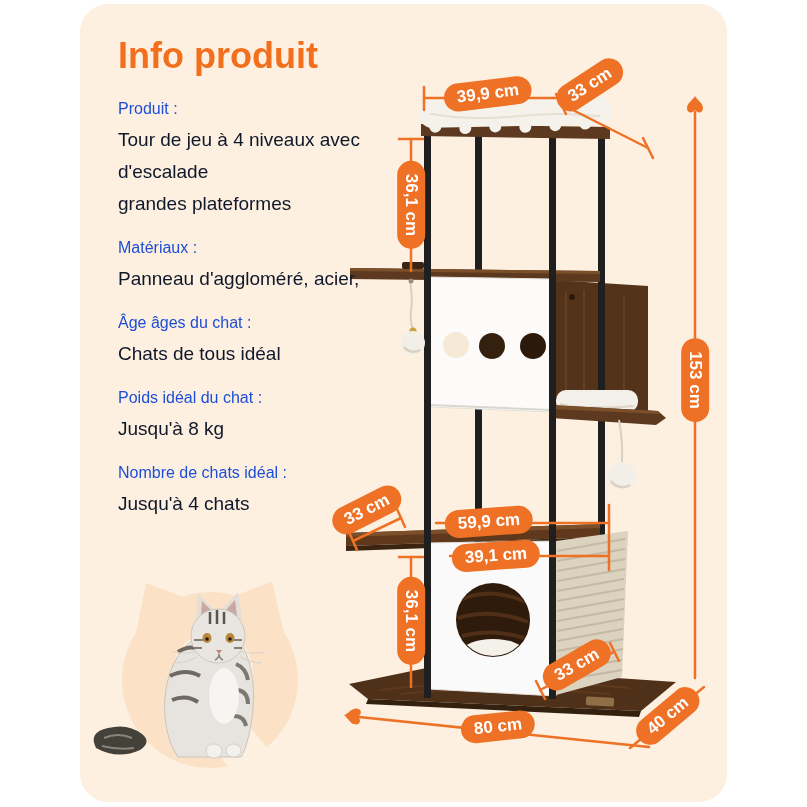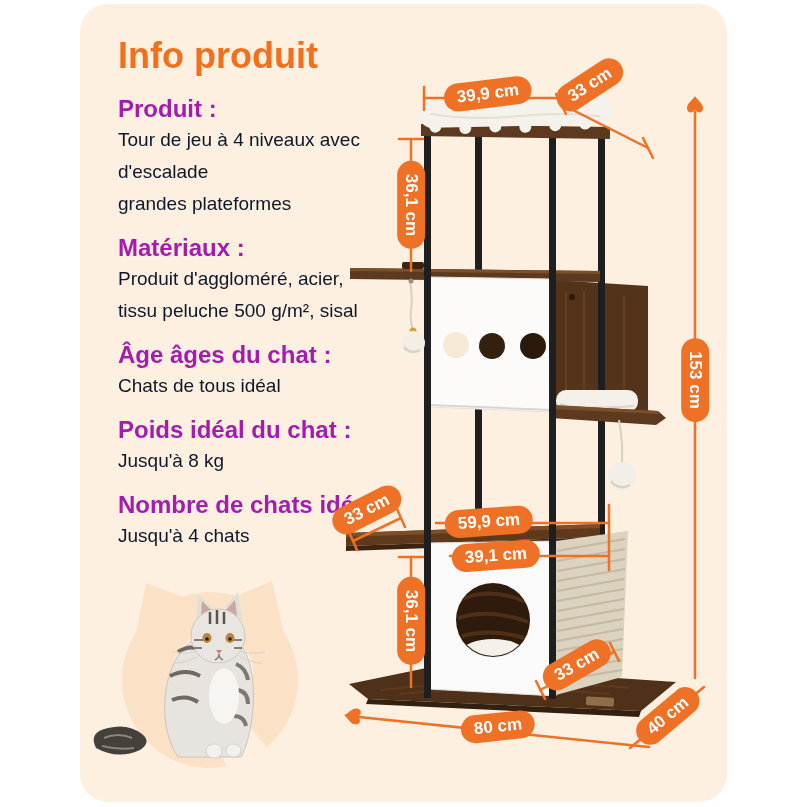--- a/index.html
+++ b/index.html
@@ -5,21 +5,21 @@
   html,body{margin:0;padding:0;background:#ffffff;}
   .stage{position:relative;width:807px;height:807px;overflow:hidden;background:#ffffff;
          font-family:"Liberation Sans",sans-serif;}
   .card{position:absolute;left:80px;top:4px;width:647px;height:798px;
         background:#fdf0e0;border-radius:28px;}
   .art{position:absolute;left:0;top:0;width:807px;height:807px;}
 
   .info{position:absolute;left:118px;top:34px;width:345px;color:#ef7c33;}
   .info h1{margin:0 0 16px 0;font-size:36px;line-height:44px;font-weight:800;color:#f2701d;letter-spacing:0;}
   .sec{margin:0 0 13px 0;}
-  .sec .lbl{font-size:24px;font-weight:700;color:#a21caf;line-height:30px;}
+  .sec .lbl{font-size:16px;font-weight:400;color:#1d4ed8;line-height:30px;}
   .sec .line{font-size:19px;font-weight:400;color:#0f172a;line-height:32px;}
 
   .pill{position:absolute;background:#ee7125;color:#ffffff;font-size:17px;font-weight:700;
         padding:4px 13px;border-radius:999px;white-space:nowrap;line-height:1.2;}
   .rA{transform:translate(-50%,-50%) rotate(-7deg);}
   .rB{transform:translate(-50%,-50%) rotate(-33deg);}
   .rC{transform:translate(-50%,-50%) rotate(90deg);}
   .rD{transform:translate(-50%,-50%) rotate(-27deg);}
   .rE{transform:translate(-50%,-50%) rotate(-4deg);}
   .rF{transform:translate(-50%,-50%) rotate(-30deg);}
@@ -195,22 +195,21 @@
   <div class="info">
     <h1>Info produit</h1>
     <div class="sec">
       <div class="lbl">Produit :</div>
       <div class="line">Tour de jeu à 4 niveaux avec</div>
       <div class="line">d'escalade</div>
       <div class="line">grandes plateformes</div>
     </div>
     <div class="sec">
       <div class="lbl">Matériaux :</div>
-      <div class="line">Produit d'aggloméré, acier,</div>
-      <div class="line">tissu peluche 500 g/m², sisal</div>
+      <div class="line">Panneau d'aggloméré, acier,</div>
     </div>
     <div class="sec">
       <div class="lbl">Âge âges du chat :</div>
       <div class="line">Chats de tous idéal</div>
     </div>
     <div class="sec">
       <div class="lbl">Poids idéal du chat :</div>
       <div class="line">Jusqu'à 8 kg</div>
     </div>
     <div class="sec">

